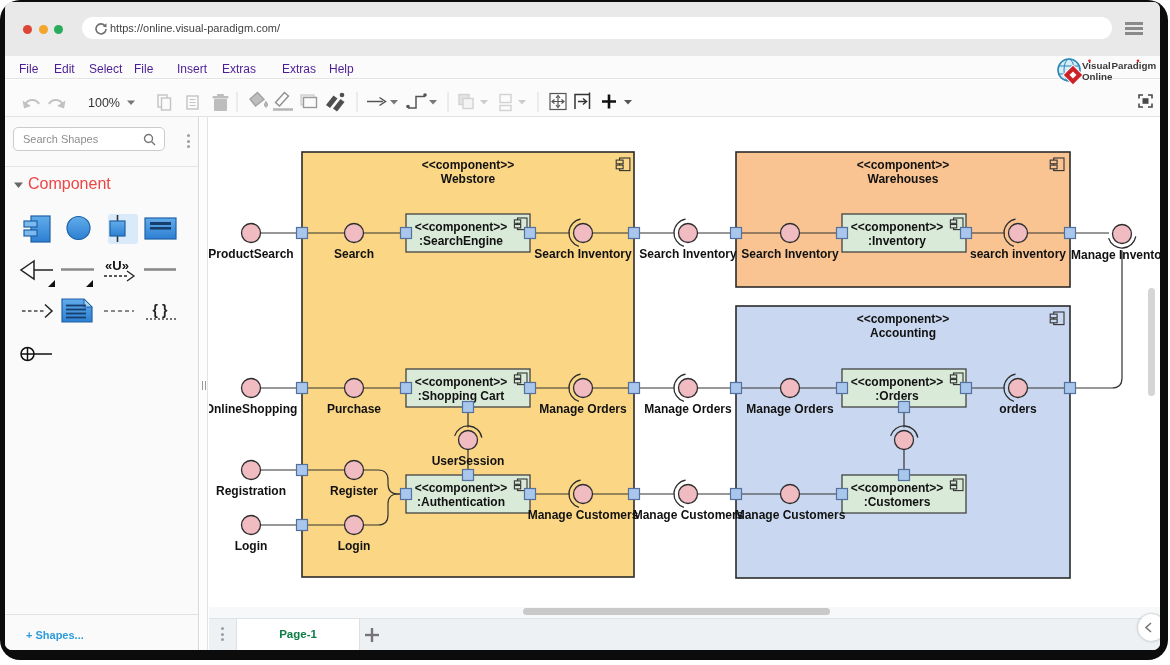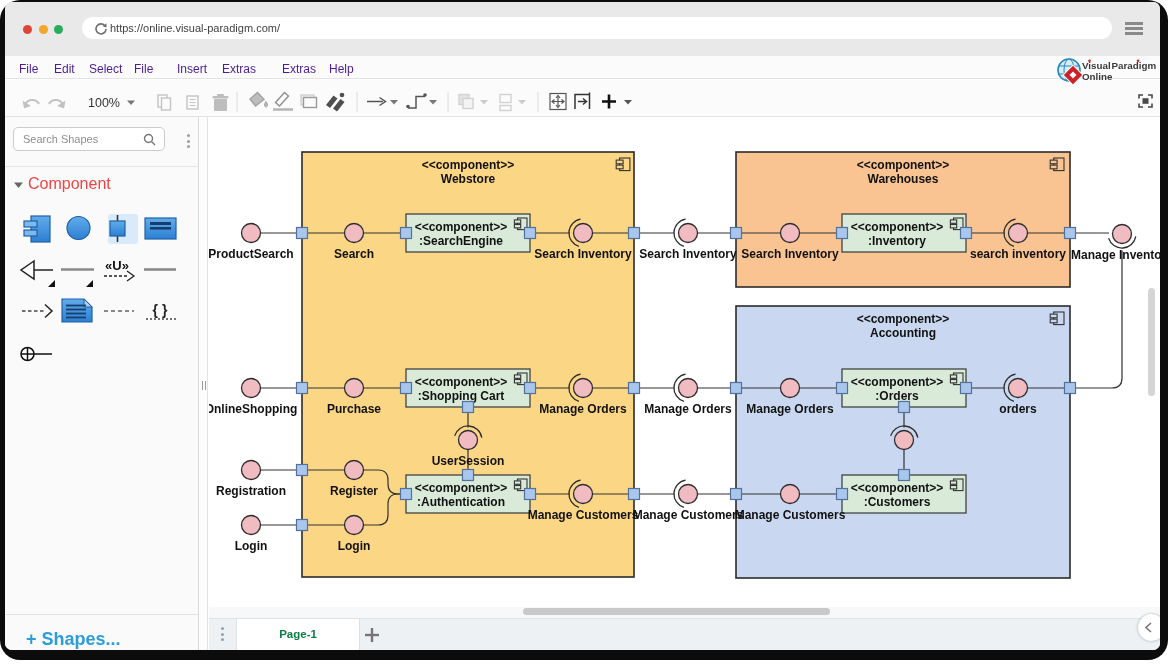--- a/index.html
+++ b/index.html
@@ -155,21 +155,21 @@
           <div></div>
           <div></div>
           <div></div>
         </div>
     <div style="position:absolute;left:0;top:49px;width:100%;border-top:1px solid #e5e5e5"></div>
     <div style="position:absolute;left:9px;top:58px;font-size:16px;color:#ef4444">
       <svg width="10" height="8" style="margin-right:4px">
             <path d="M 0 1.5 L 9 1.5 L 4.5 7 Z" fill="#666"></path>
           </svg>Component</div>
     <div style="position:absolute;left:0;top:497px;width:100%;border-top:1px solid #e2e2e2"></div>
-    <div style="position:absolute;left:21px;top:512px;font-size:18px;font-weight:bold;color:#2d9cdb">+ Shapes...</div>
+    <div style="position:absolute;left:21px;top:512px;font-size:11px;font-weight:bold;color:#2d9cdb">+ Shapes...</div>
   </div>
   <svg width="194" height="260" style="position:absolute;left:0;top:113" font-family="'Liberation Sans',sans-serif">
         <defs>
           <linearGradient id="bg1" x1="0" y1="0" x2="0" y2="1">
             <stop offset="0" stop-color="#62aceb"></stop>
             <stop offset="1" stop-color="#2c7fd2"></stop>
           </linearGradient>
         </defs>
         <rect x="103" y="99" width="30" height="30" rx="3" fill="#d9eafa"></rect>
         <g stroke="#1e61a4" stroke-width="1.2">

